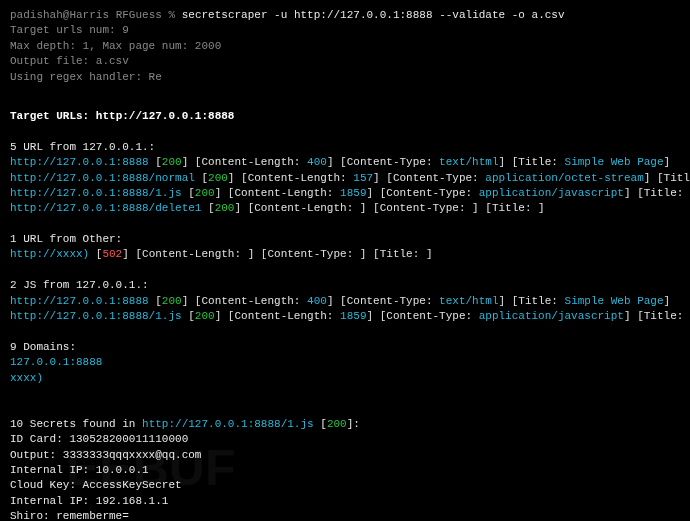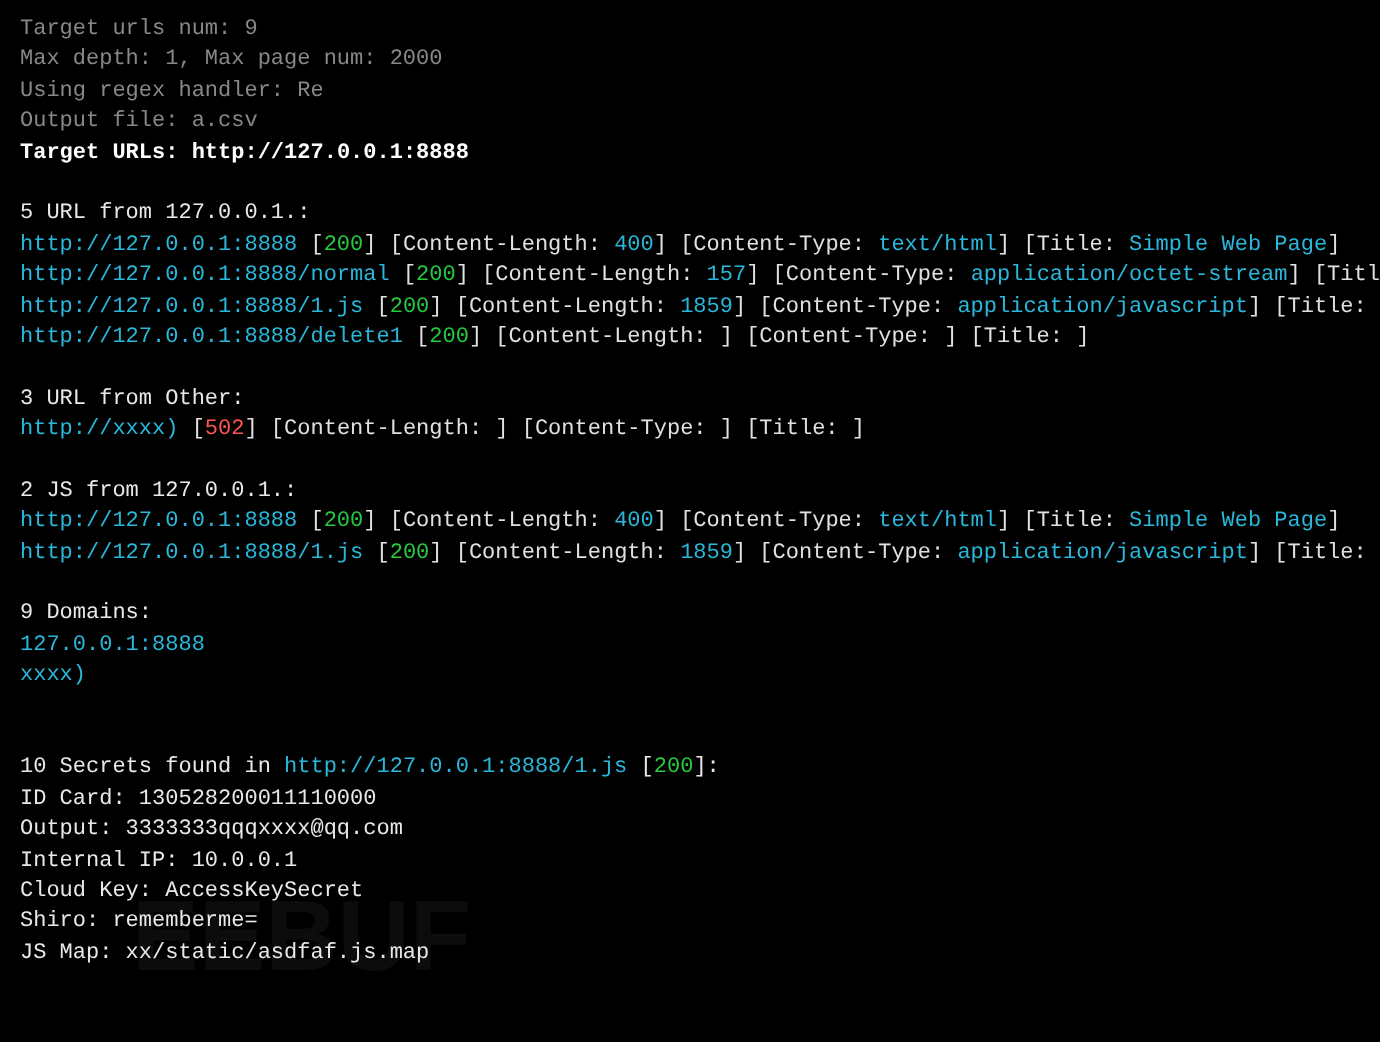--- a/index.html
+++ b/index.html
@@ -11,21 +11,21 @@
     line-height: 1.4;
     padding: 8px 10px;
     width: 690px;
     height: 521px;
     overflow: hidden;
     position: relative;
   }
   .line { white-space: pre; }
   .dim { color: #888; }
   .white { color: #e8e8e8; }
-  .bold { font-weight: bold; color: #fff; }
+  .bold { font-weight: bold; color: #fff; margin-top: 24px; }
   .cyan { color: #29b8db; }
   .green { color: #27c93f; }
   .red { color: #ff5555; }
   .watermark {
     position: absolute;
     left: 50px;
     bottom: 18px;
     font-size: 50px;
     font-weight: 800;
     color: rgba(120,120,120,0.10);
@@ -38,40 +38,41 @@
   }
   .content { position: relative; z-index: 1; }
 </style>
 </head>
 <body>
 
 <div class="watermark">EEBUF</div>
 
 <div class="content">
 
+<div class="line"><span class="dim">padishah@Harris</span><span class="dim"> </span><span class="dim">RFGuess</span><span class="dim"> </span><span class="dim">%</span><span> </span><span class="white">secretscraper -u http://127.0.0.1:8888 --validate -o a.csv</span></div>
 
 <div class="line dim">Target urls num: 9</div>
 <div class="line dim">Max depth: 1, Max page num: 2000</div>
+<div class="line dim">Output file: a.csv</div>
 <div class="line dim">Using regex handler: Re</div>
-<div class="line dim">Output file: a.csv</div>
 <div class="line bold"><span>Target URLs: </span><span>http://127.0.0.1:8888</span></div>
 
 <div class="line">&nbsp;</div>
 
 <div class="line white">5 URL from 127.0.0.1.:</div>
 <div id="urls1-list">
       <div class="line"><span class="cyan">http://127.0.0.1:8888</span> [<span class="green">200</span>] [Content-Length: <span class="cyan">400</span>] [Content-Type: <span class="cyan">text/html</span>] [Title: <span class="cyan">Simple Web Page</span>]</div>
       <div class="line"><span class="cyan">http://127.0.0.1:8888/normal</span> [<span class="green">200</span>] [Content-Length: <span class="cyan">157</span>] [Content-Type: <span class="cyan">application/octet-stream</span>] [Title: ]</div>
       <div class="line"><span class="cyan">http://127.0.0.1:8888/1.js</span> [<span class="green">200</span>] [Content-Length: <span class="cyan">1859</span>] [Content-Type: <span class="cyan">application/javascript</span>] [Title: ]</div>
       <div class="line"><span class="cyan">http://127.0.0.1:8888/delete1</span> [<span class="green">200</span>] [Content-Length: ] [Content-Type: ] [Title: ]</div>
     </div>
 
 <div class="line">&nbsp;</div>
 
-<div class="line white">3 URL from Other:</div>
+<div class="line white">1 URL from Other:</div>
 <div id="urls2-list">
       <div class="line"><span class="cyan">http://xxxx)</span> [<span class="red">502</span>] [Content-Length: ] [Content-Type: ] [Title: ]</div>
     </div>
 
 <div class="line">&nbsp;</div>
 
 <div class="line white">2 JS from 127.0.0.1.:</div>
 <div id="js1-list">
       <div class="line"><span class="cyan">http://127.0.0.1:8888</span> [<span class="green">200</span>] [Content-Length: <span class="cyan">400</span>] [Content-Type: <span class="cyan">text/html</span>] [Title: <span class="cyan">Simple Web Page</span>]</div>
       <div class="line"><span class="cyan">http://127.0.0.1:8888/1.js</span> [<span class="green">200</span>] [Content-Length: <span class="cyan">1859</span>] [Content-Type: <span class="cyan">application/javascript</span>] [Title: ]</div>
@@ -87,17 +88,18 @@
 
 <div class="line">&nbsp;</div>
 <div class="line">&nbsp;</div>
 
 <div class="line white"><span>10 Secrets found in </span><span class="cyan">http://127.0.0.1:8888/1.js</span><span> [</span><span class="green">200</span><span>]:</span></div>
 <div id="secrets-list">
       <div class="line white">ID Card: 130528200011110000</div>
       <div class="line white">Output: 3333333qqqxxxx@qq.com</div>
       <div class="line white">Internal IP: 10.0.0.1</div>
       <div class="line white">Cloud Key: AccessKeySecret</div>
+      <div class="line white">Internal IP: 192.168.1.1</div>
       <div class="line white">Shiro: rememberme=</div>
       <div class="line white">JS Map: xx/static/asdfaf.js.map</div>
     </div>
 
 </div>
 
 </body></html>

